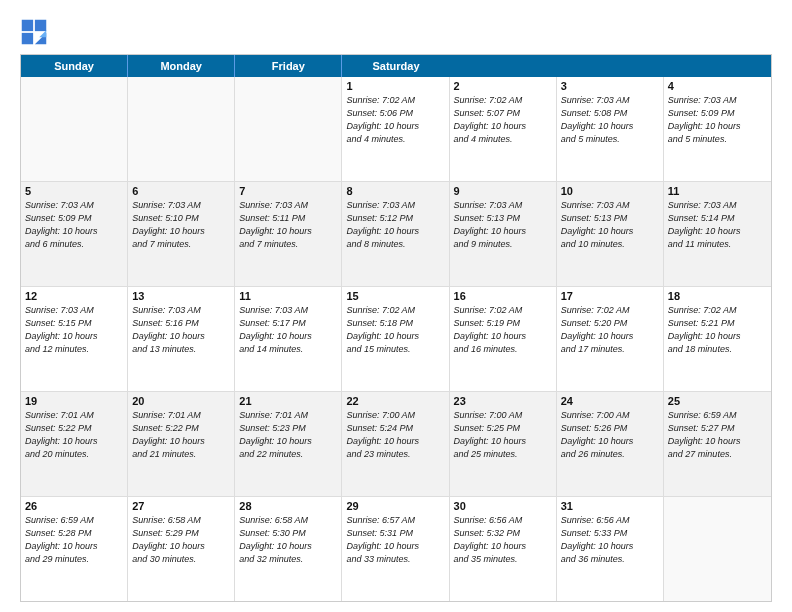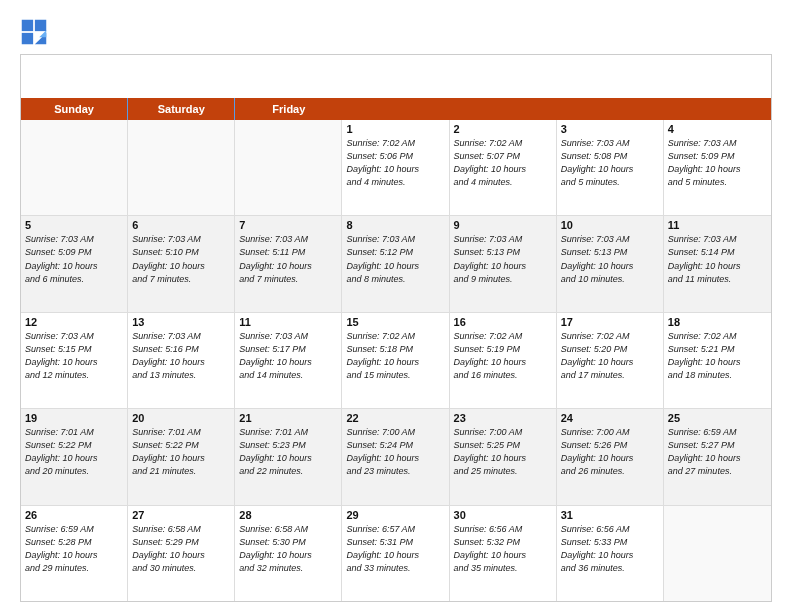--- a/index.html
+++ b/index.html
@@ -55,22 +55,21 @@
     }
     .calendar {
       flex: 1;
       display: flex;
       flex-direction: column;
       border: 1px solid #ccc;
     }
     .cal-header {
       display: grid;
       grid-template-columns: repeat(7, 1fr);
-      background: #c2410c;
-      margin-top: 43px;
+      background: #0369a1;
     }
     .cal-header-cell {
       color: #fff;
       font-size: 11px;
       font-weight: bold;
       padding: 5px 4px;
       text-align: center;
       border-right: 1px solid #5a9be5;
     }
     .cal-header-cell:last-child { border-right: none; }
@@ -131,22 +130,23 @@
     </div>
     <div class="title-block">
       <h1></h1>
       <h2></h2>
     </div>
   </div>
 
   <div class="calendar">
     <div class="cal-header">
     <div class="cal-header-cell">Sunday</div>
+        <div class="cal-header-cell">Monday</div>
+        <div class="cal-header-cell">Friday</div>
         <div class="cal-header-cell">Saturday</div>
-        <div class="cal-header-cell">Friday</div>
       </div>
     <div class="cal-body">
     <div class="cal-row">
           <div class="cal-cell empty"></div>
           <div class="cal-cell empty"></div>
           <div class="cal-cell empty"></div>
           <div class="cal-cell">
             <div class="day-num">1</div>
             <div class="cell-text" style="white-space: pre-line;">Sunrise: 7:02 AM
 Sunset: 5:06 PM

